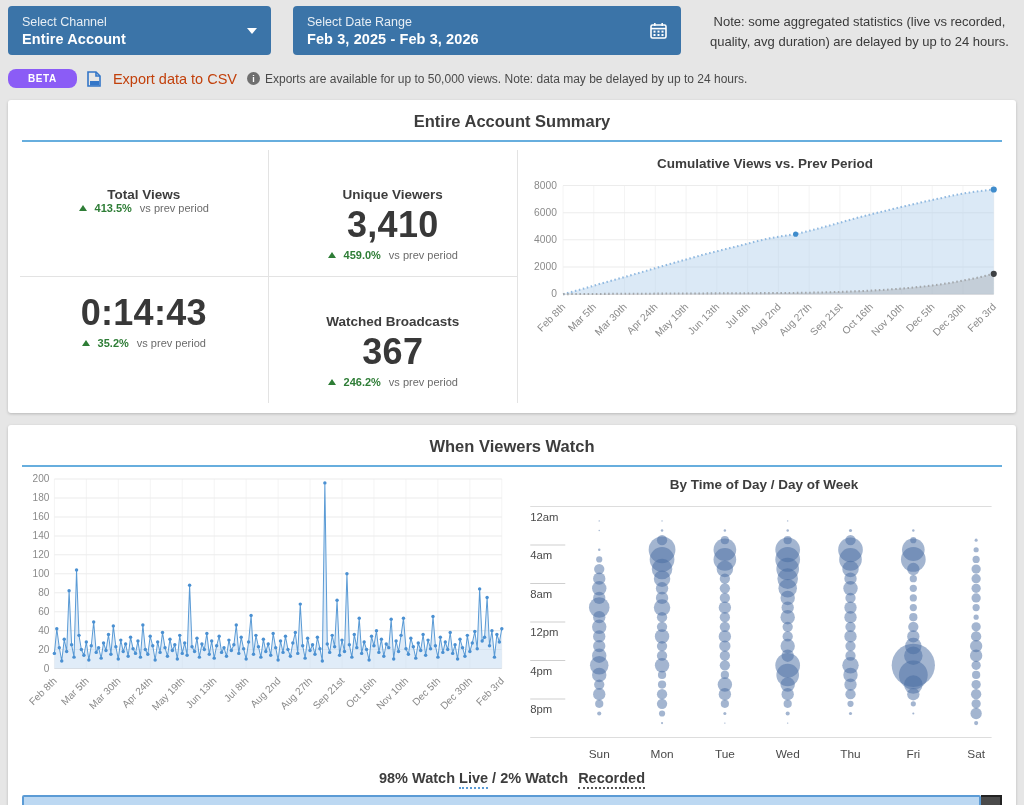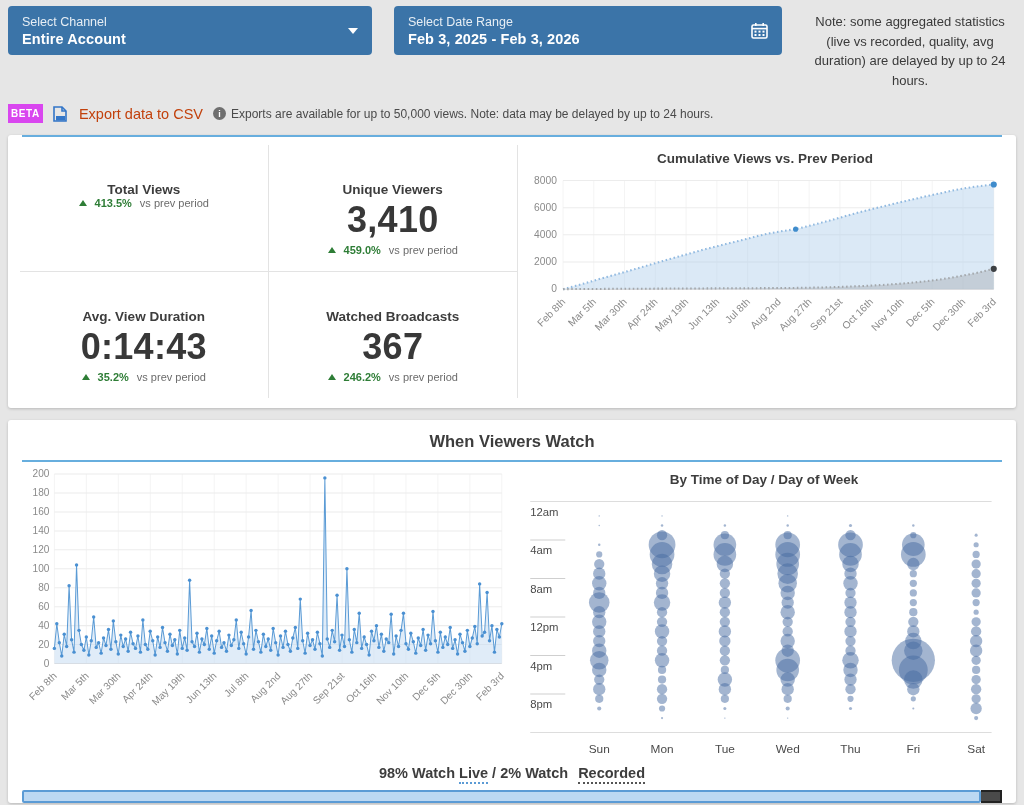--- a/index.html
+++ b/index.html
@@ -8,30 +8,30 @@
   .page { padding:6px 8px 0 8px; }
 
   
   .filters-row { display:flex; gap:22px; align-items:flex-start; }
   .filter-btn { background:#3b74a8; border:none; border-radius:4px; color:#fff; height:49px;
     display:flex; justify-content:space-between; align-items:center; padding:6px 14px; cursor:pointer;
     text-align:left; font-family:inherit; }
   .filter-btn .f-col { display:flex; flex-direction:column; justify-content:center; }
   .f-label { font-size:12.5px; color:rgba(255,255,255,.88); margin-bottom:2px; }
   .f-value { font-size:14.5px; font-weight:bold; letter-spacing:.1px; }
-  .btn-channel { width:364px; }
+  .btn-channel { width:263px; }
   .btn-date { width:388px; }
   .chevron-down { width:0; height:0; border-left:5px solid transparent; border-right:5px solid transparent;
     border-top:6px solid #fff; margin-left:10px; }
   .top-note { flex:1; text-align:center; font-size:13px; color:#3a3a3a; line-height:1.5; padding-top:6px; }
 
   
   .export-row { margin-top:14px; display:flex; align-items:center; gap:10px; }
-  .beta-badge { background:#d946ef; color:#fff; font-size:10px; font-weight:bold; letter-spacing:.6px;
-    padding:4px 3px; border-radius:0; }
+  .beta-badge { background:#8b5cf6; color:#fff; font-size:10px; font-weight:bold; letter-spacing:.6px;
+    padding:4px 20px; border-radius:8px; }
   .export-link { color:#c2410c; font-size:14.5px; text-decoration:none; display:flex; align-items:flex-end; gap:12px; }
   .info-wrap { display:flex; align-items:center; gap:5px; color:#4a4a4a; font-size:12px; }
   .info-icon { width:13px; height:13px; border-radius:50%; background:#6f6f6f; color:#fff; font-size:9px;
     font-weight:bold; display:inline-flex; align-items:center; justify-content:center; font-style:normal; }
 
   
   .panel { background:#fff; border-radius:3px; box-shadow:0 1px 3px rgba(0,0,0,.2); margin-top:12px; }
   .panel-title { text-align:center; font-size:16.5px; font-weight:bold; color:#3d3d3d; padding:12px 0 9px; }
   .panel-rule { border-bottom:2px solid #67aede; margin:0 14px; }
 
@@ -120,20 +120,21 @@
       </span>
       <span>Export data to CSV</span>
     </a>
     <span class="info-wrap">
       <span class="info-icon">i</span>
       <span>Exports are available for up to 50,000 views. Note: data may be delayed by up to 24 hours.</span>
     </span>
   </div>
 
   <section class="panel">
+    <div class="panel-title">Entire Account Summary</div>
     <div class="panel-rule"></div>
 
     <div class="summary-content">
       <div class="stats-grid">
         <div class="stat-cell br bb">
           <div class="stat-label">Total Views</div>
           <div class="stat-delta">
             <span class="arrow-up"></span>
             <span class="delta-pct">413.5%</span>
             <span>vs prev period</span>
@@ -142,21 +143,20 @@
         <div class="stat-cell bb">
           <div class="stat-label">Unique Viewers</div>
           <div class="stat-value">3,410</div>
           <div class="stat-delta">
             <span class="arrow-up"></span>
             <span class="delta-pct">459.0%</span>
             <span>vs prev period</span>
           </div>
         </div>
         <div class="stat-cell br">
-          <div class="stat-label">Avg. View Duration</div>
           <div class="stat-value">0:14:43</div>
           <div class="stat-delta">
             <span class="arrow-up"></span>
             <span class="delta-pct">35.2%</span>
             <span>vs prev period</span>
           </div>
         </div>
         <div class="stat-cell">
           <div class="stat-label">Watched Broadcasts</div>
           <div class="stat-value">367</div>

